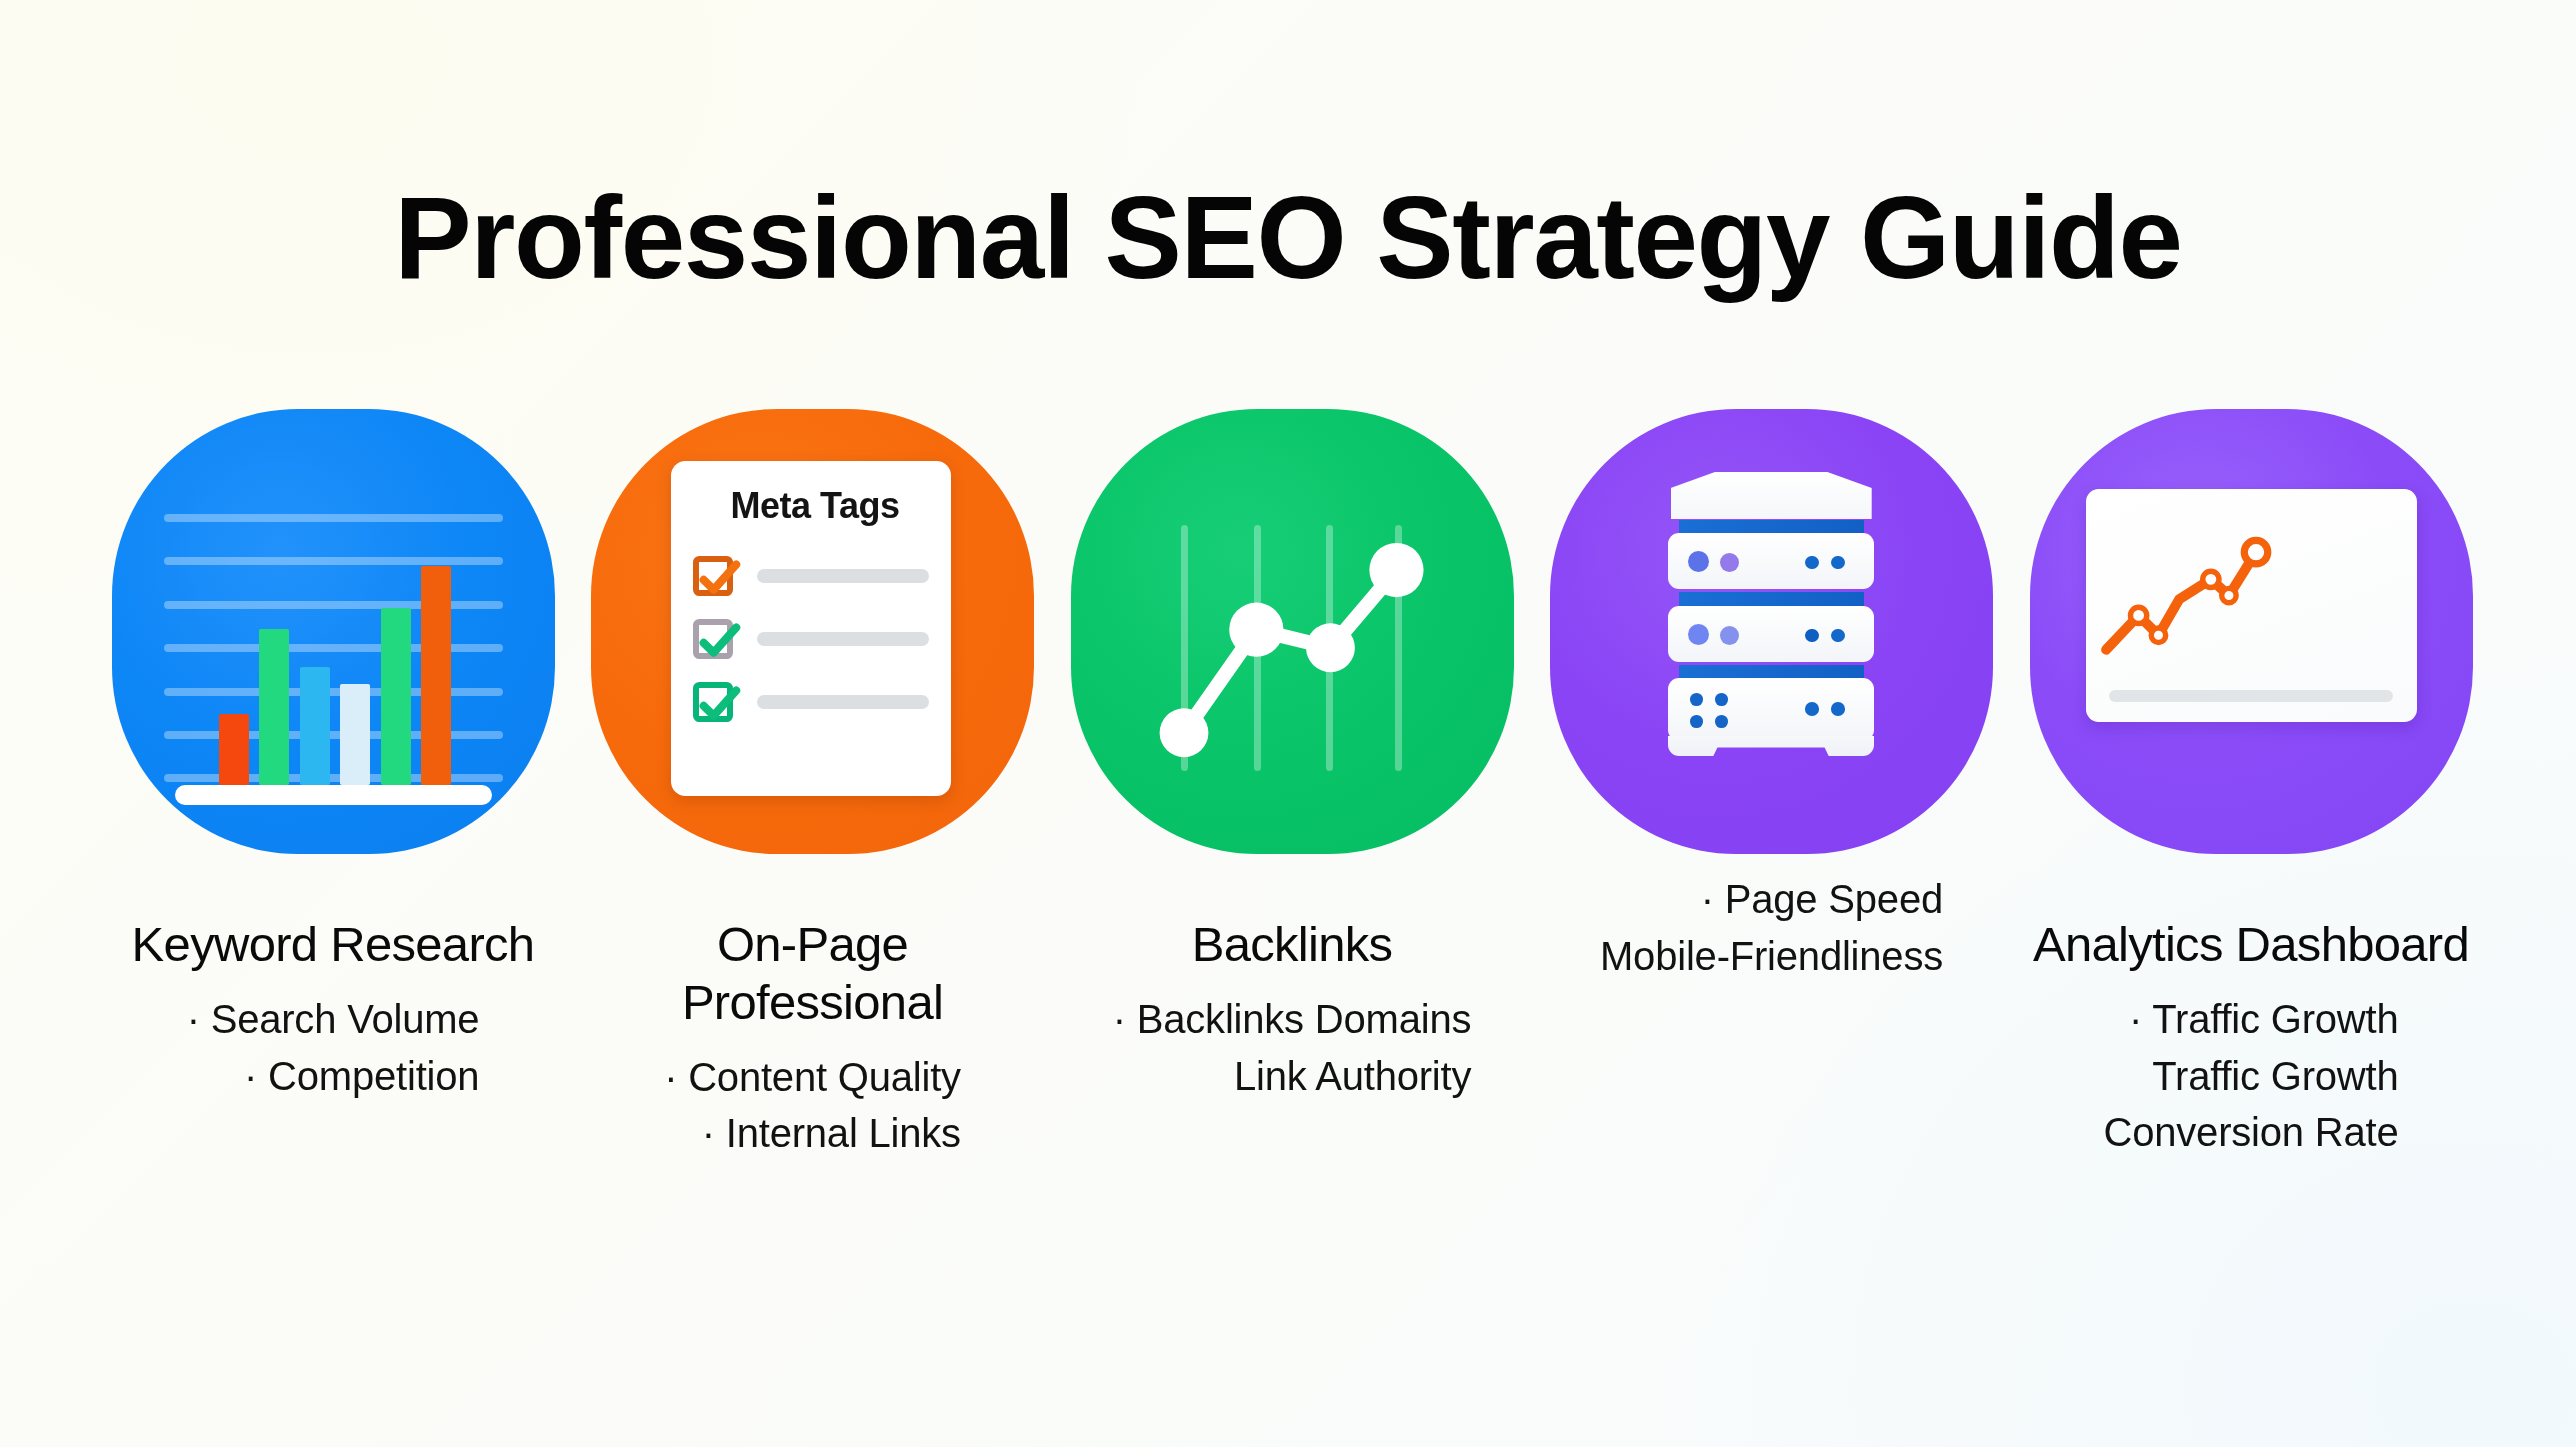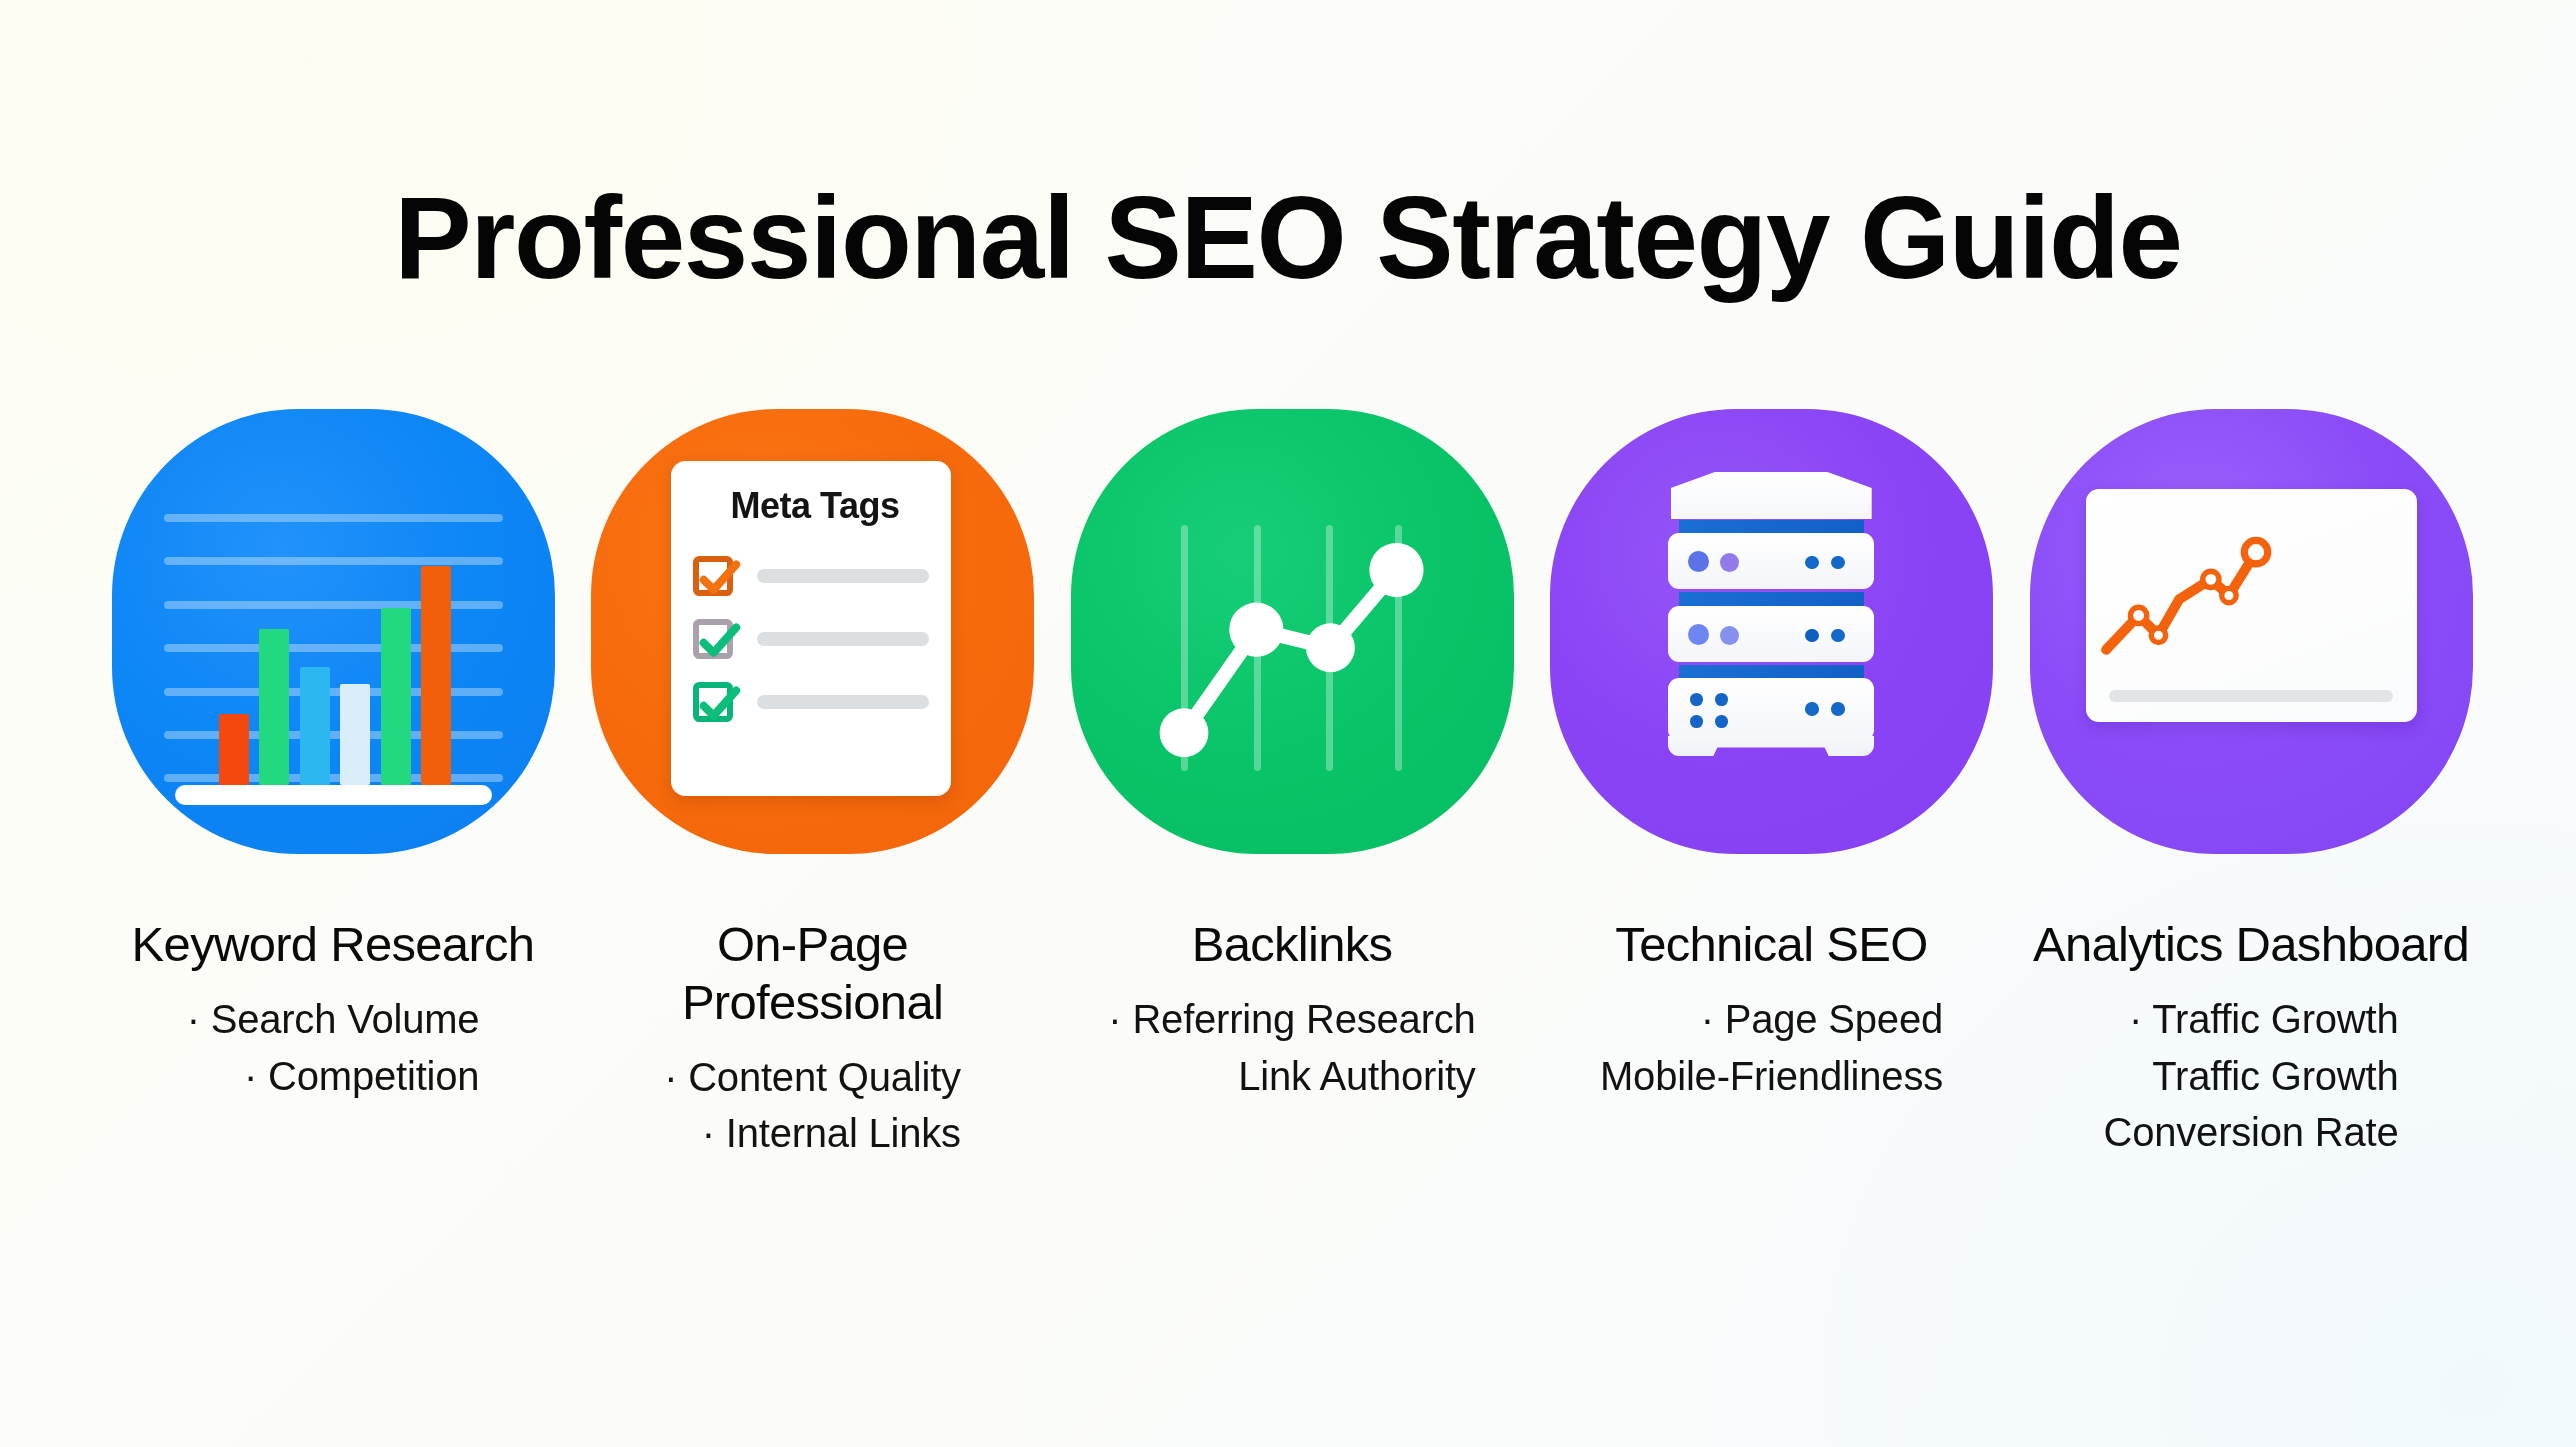--- a/index.html
+++ b/index.html
@@ -290,21 +290,21 @@
         <svg class="lc-svg" viewBox="0 0 490 492">
           <polyline points="125,358 205,244 287,264 360,178" fill="none" stroke="#ffffff" stroke-width="16" stroke-linecap="round" stroke-linejoin="round"></polyline>
           <circle cx="125" cy="358" r="27" fill="#ffffff"></circle>
           <circle cx="205" cy="244" r="30" fill="#ffffff"></circle>
           <circle cx="287" cy="264" r="27" fill="#ffffff"></circle>
           <circle cx="360" cy="178" r="30" fill="#ffffff"></circle>
         </svg>
       </div>
       <div class="col-title">Backlinks</div>
       <div class="col-items">
-        <div class="col-item">· Referring Research</div>
+        <div class="col-item">· Backlinks Domains</div>
         <div class="col-item">Link Authority</div>
       </div>
     </div>
 
     <div class="column">
       <div class="badge badge-purple">
         <div class="server">
           <div class="srv-cap"></div>
           <div class="srv-bar" style="top:21px"></div>
 
@@ -328,21 +328,20 @@
             <div class="srv-dot" style="left:22px; top:15.4px; width:12.7px; height:12.7px; background:#1565c8"></div>
             <div class="srv-dot" style="left:47px; top:15.4px; width:12.7px; height:12.7px; background:#1565c8"></div>
             <div class="srv-dot" style="left:22px; top:37px; width:12.7px; height:12.7px; background:#1565c8"></div>
             <div class="srv-dot" style="left:47px; top:37px; width:12.7px; height:12.7px; background:#1565c8"></div>
             <div class="srv-dot" style="left:137px; top:24.4px; width:13.6px; height:13.6px; background:#1368c9"></div>
             <div class="srv-dot" style="left:163px; top:24.4px; width:13.6px; height:13.6px; background:#1368c9"></div>
           </div>
           <div class="srv-foot" style="top:237px"></div>
         </div>
       </div>
-      <div class="col-title">Technical SEO</div>
       <div class="col-items">
         <div class="col-item">· Page Speed</div>
         <div class="col-item">Mobile-Friendliness</div>
       </div>
     </div>
 
     <div class="column">
       <div class="badge badge-purple2">
         <div class="screen">
           <svg class="screen-svg" viewBox="0 0 366 258">

